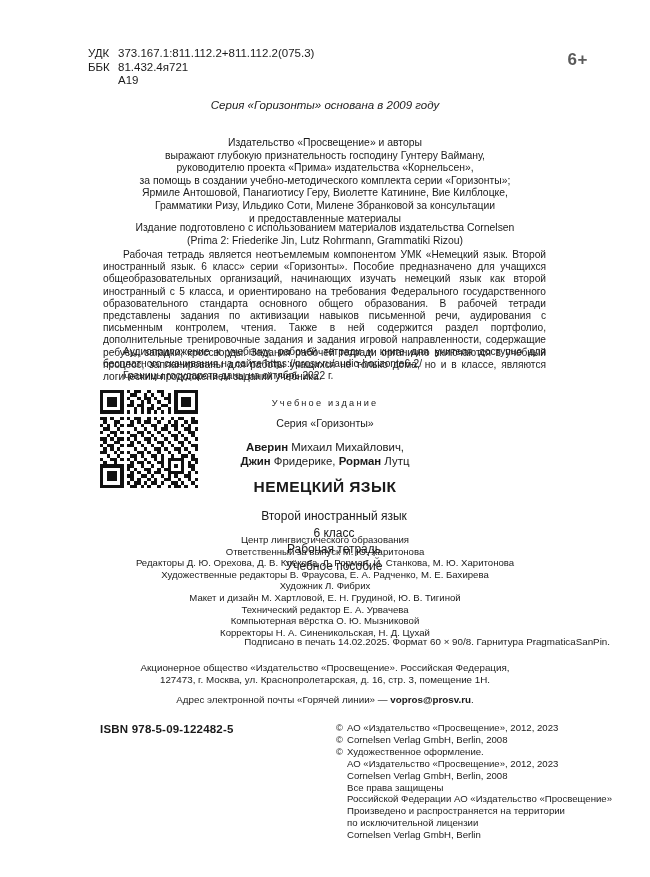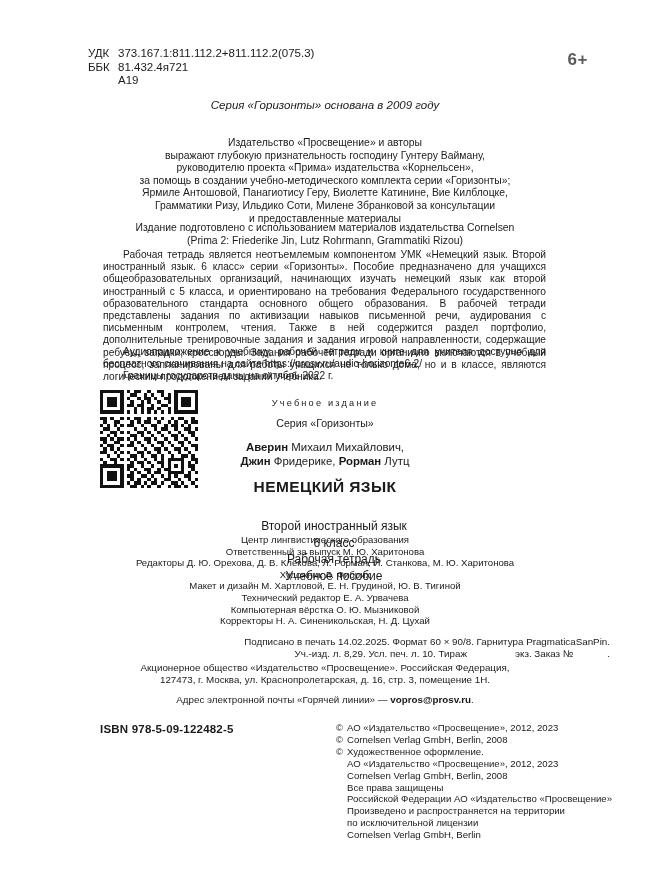--- a/index.html
+++ b/index.html
@@ -135,21 +135,21 @@
   .imprint .auth {
     font-size: 11.4px;
     line-height: 14px;
     margin-bottom: 10px;
   }
   .imprint .auth b { font-weight: bold; }
   .imprint .title-main {
     font-size: 15.5px;
     font-weight: bold;
     letter-spacing: 0.4px;
-    margin-bottom: 22px;
+    margin-bottom: 12px;
   }
   .imprint .sub {
     font-size: 12px;
     line-height: 16.5px;
     padding-left: 18px;
   }
 
   
   .credits {
     position: absolute;
@@ -541,30 +541,30 @@
       <div>6 класс</div>
       <div>Рабочая тетрадь</div>
       <div>Учебное пособие</div>
     </div>
   </div>
 
   <div class="credits">
     <div>Центр лингвистического образования</div>
     <div>Ответственный за выпуск М. Ю. Харитонова</div>
     <div>Редакторы Д. Ю. Орехова, Д. В. Клёкова, Л. Рорман, Й. Станкова, М. Ю. Харитонова</div>
+    <div>Художественные редакторы В. Фраусова, Е. А. Радченко, М. Е. Бахирева</div>
     <div>Художник Л. Фибрих</div>
     <div>Макет и дизайн М. Хартловой, Е. Н. Грудиной, Ю. В. Тигиной</div>
     <div>Технический редактор Е. А. Урвачева</div>
     <div>Компьютерная вёрстка О. Ю. Мызниковой</div>
     <div>Корректоры Н. А. Синеникольская, Н. Д. Цухай</div>
   </div>
 
   <div class="print-info">
     <div>Подписано в печать 14.02.2025. Формат 60 × 90/8. Гарнитура PragmaticaSanPin.</div>
-    <div><span>Уч.-изд. л. 8,29. Усл. печ. л. 10. Тираж</span><span class="gap"></span><span>экз. Заказ №</span><span class="gap2"></span><span>.</span></div>
   </div>
 
   <div class="company-info">
     <div>Акционерное общество «Издательство «Просвещение». Российская Федерация,</div>
     <div>127473, г. Москва, ул. Краснопролетарская, д. 16, стр. 3, помещение 1Н.</div>
   </div>
 
   <div class="email-line"><span>Адрес электронной почты «Горячей линии» — </span><b>vopros@prosv.ru</b><span>.</span></div>
 
   <div class="isbn"><span>ISBN</span> <span>978-5-09-122482-5</span></div>

